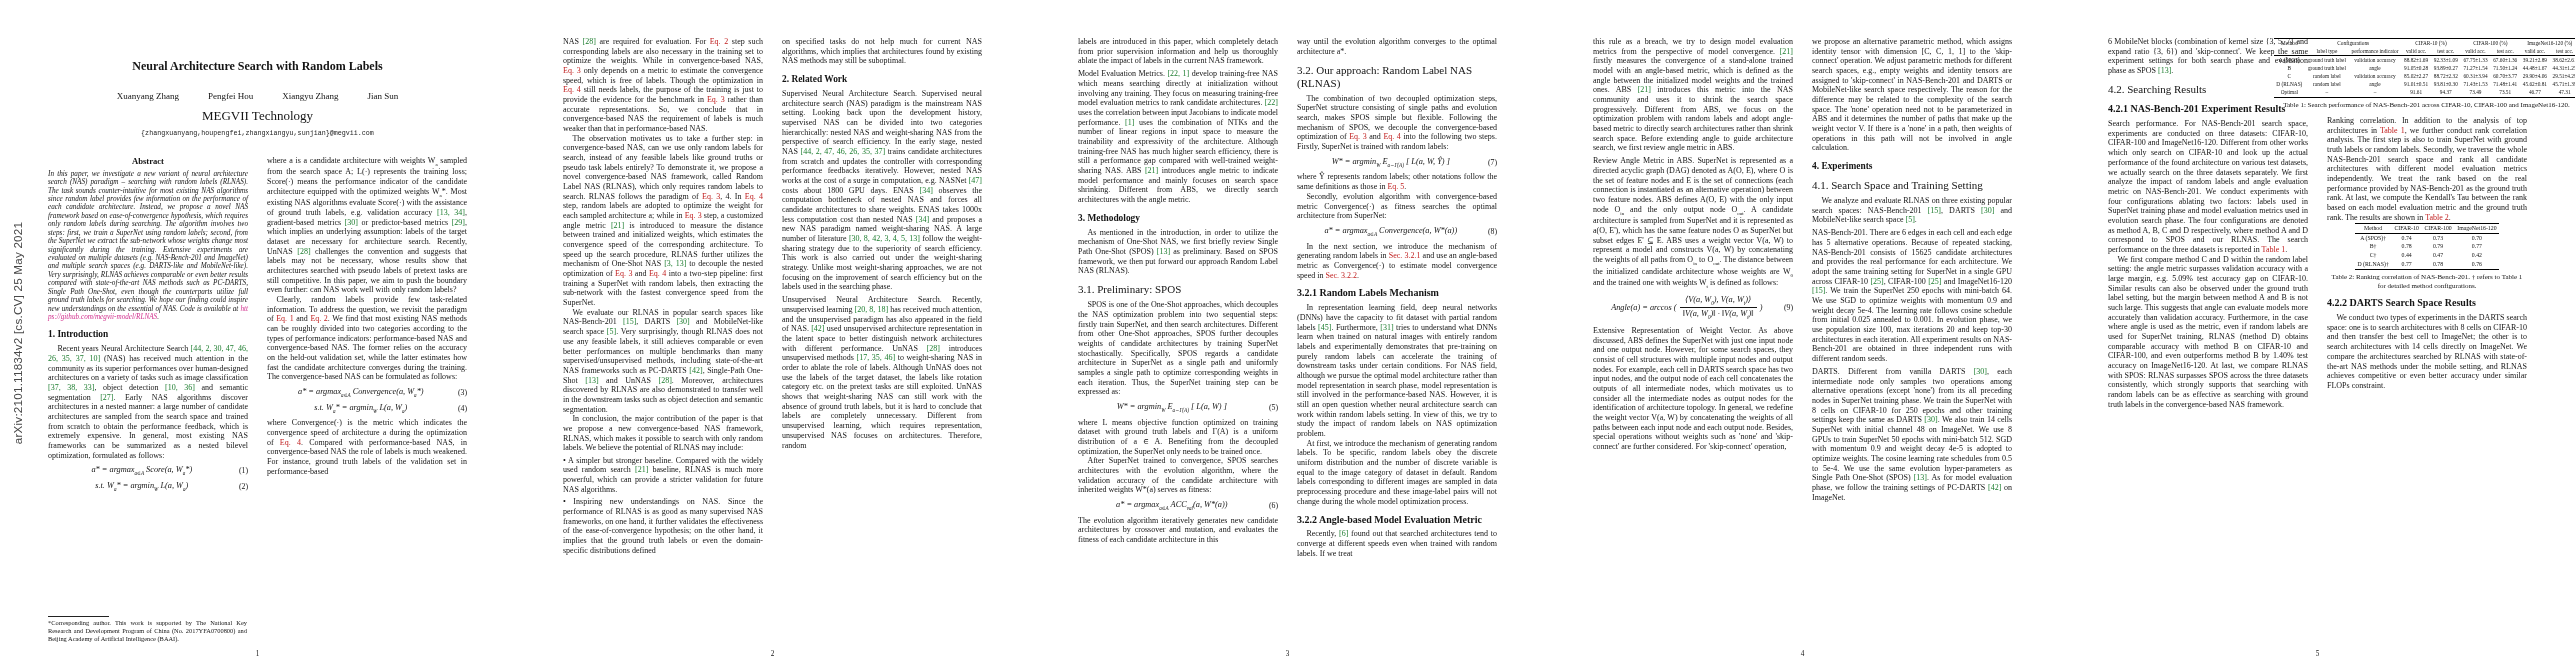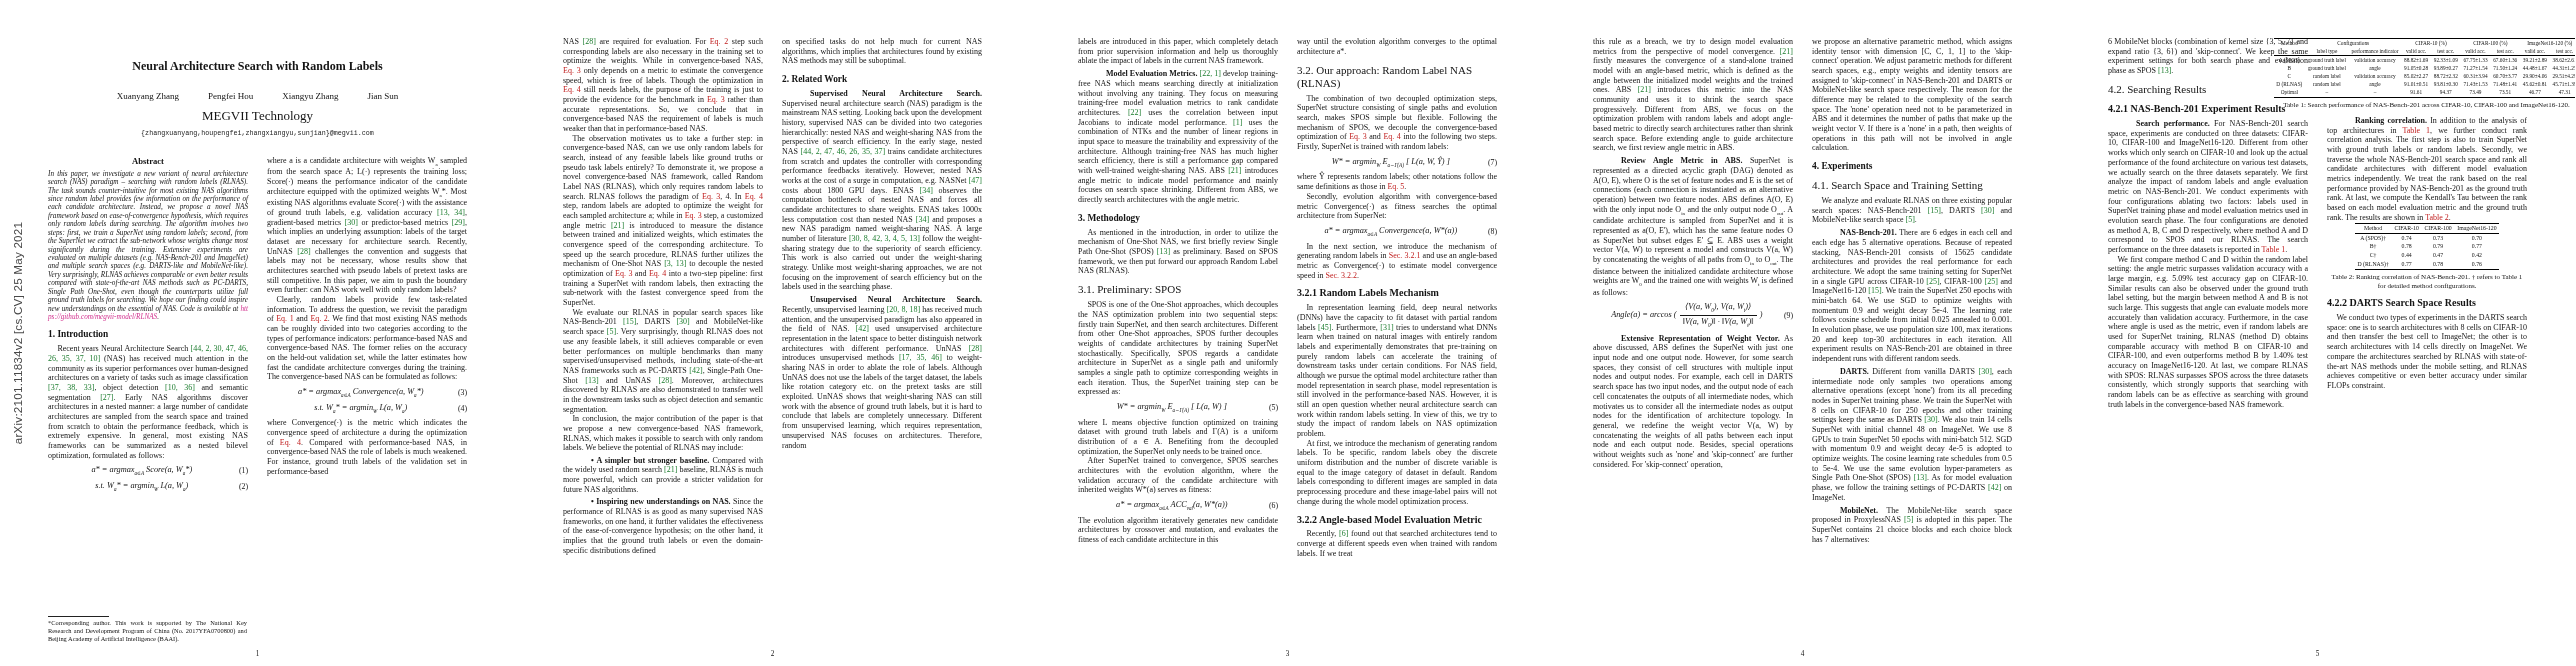--- a/index.html
+++ b/index.html
@@ -27,21 +27,21 @@
   .eq{display:flex;align-items:center;margin:5px 0;}
   .eq-body{flex:1;text-align:center;font-style:italic;font-size:8.3px;}
   .eq-num{font-style:normal;font-size:7.8px;margin-left:3.3px;}
   sub,sup{font-size:62%;}
   .frac{display:inline-flex;flex-direction:column;vertical-align:middle;margin:0 1.1px;line-height:1.15;}
   .ftop{border-bottom:0.6px solid #141414;padding:0 2.8px 1.1px;}
   .fbot{padding:1.1px 2.8px 0;}
   .cite{color:var(--cite,#1c7c2e);}
   .iref{color:var(--iref,#c02020);}
   .url{color:var(--url,#d12f8d);word-break:break-all;}
-  .plead{font-weight:bold;margin-left:28px;}
+  .plead{font-weight:normal;}
   .tblwrap{margin:1.1px 0 2.2px;}
   .tblwrap .caption{font-size:7px;text-align:center;margin:3.3px 2.2px 6.7px;line-height:1.2;}
   .tbl{border-collapse:collapse;margin:0 auto;font-size:5.8px;line-height:1.3;}
   .tblwrap.wide{width:307px;margin-left:-54px;}
   .tblwrap.wide .tbl{font-size:5.3px;}
   .tbl th,.tbl td{padding:0.6px 2.8px;text-align:center;font-weight:normal;white-space:nowrap;}
   .tbl thead tr:first-child th{border-top:0.7px solid #000;}
   .tbl thead tr:last-child th{border-bottom:0.4px solid #000;}
   .tbl tbody tr:last-child td{border-bottom:0.7px solid #000;}
   .footnote{position:absolute;left:48px;bottom:24.5px;width:199px;font-size:6.4px;line-height:1.2;text-align:justify;}
@@ -179,21 +179,20 @@
             </div>
             <p class="para lead"><span class="plead">Extensive Representation of Weight Vector.</span> As above discussed, ABS defines the SuperNet with just one input node and one output node. However, for some search spaces, they consist of cell structures with multiple input nodes and output nodes. For example, each cell in DARTS search space has two input nodes, and the output node of each cell concatenates the outputs of all intermediate nodes, which motivates us to consider all the intermediate nodes as output nodes for the identification of architecture topology. In general, we redefine the weight vector V(a, W) by concatenating the weights of all paths between each input node and each output node. Besides, special operations without weights such as 'none' and 'skip-connect' are further considered. For 'skip-connect' operation,</p>
           </div>
           <div class="col">
             <p class="para noindent">we propose an alternative parametric method, which assigns identity tensor with dimension [C, C, 1, 1] to the 'skip-connect' operation. We adjust parametric methods for different search spaces, e.g., empty weights and identity tensors are assigned to 'skip-connect' in NAS-Bench-201 and DARTS or MobileNet-like search space respectively. The reason for the difference may be related to the complexity of the search space. The 'none' operation need not to be parameterized in ABS and it determines the number of paths that make up the weight vector V. If there is a 'none' in a path, then weights of operations in this path will not be involved in angle calculation.</p>
             <div class="h1">4. Experiments</div>
             <div class="h2">4.1. Search Space and Training Setting</div>
             <p class="para">We analyze and evaluate RLNAS on three existing popular search spaces: NAS-Bench-201 <span class="cite">[15]</span>, DARTS <span class="cite">[30]</span> and MobileNet-like search space <span class="cite">[5]</span>.</p>
             <p class="para lead"><span class="plead">NAS-Bench-201.</span> There are 6 edges in each cell and each edge has 5 alternative operations. Because of repeated stacking, NAS-Bench-201 consists of 15625 candidate architectures and provides the real performance for each architecture. We adopt the same training setting for SuperNet in a single GPU across CIFAR-10 <span class="cite">[25]</span>, CIFAR-100 <span class="cite">[25]</span> and ImageNet16-120 <span class="cite">[15]</span>. We train the SuperNet 250 epochs with mini-batch 64. We use SGD to optimize weights with momentum 0.9 and weight decay 5e-4. The learning rate follows cosine schedule from initial 0.025 annealed to 0.001. In evolution phase, we use population size 100, max iterations 20 and keep top-30 architectures in each iteration. All experiment results on NAS-Bench-201 are obtained in three independent runs with different random seeds.</p>
             <p class="para lead"><span class="plead">DARTS.</span> Different from vanilla DARTS <span class="cite">[30]</span>, each intermediate node only samples two operations among alternative operations (except 'none') from its all preceding nodes in SuperNet training phase. We train the SuperNet with 8 cells on CIFAR-10 for 250 epochs and other training settings keep the same as DARTS <span class="cite">[30]</span>. We also train 14 cells SuperNet with initial channel 48 on ImageNet. We use 8 GPUs to train SuperNet 50 epochs with mini-batch 512. SGD with momentum 0.9 and weight decay 4e-5 is adopted to optimize weights. The cosine learning rate schedules from 0.5 to 5e-4. We use the same evolution hyper-parameters as Single Path One-Shot (SPOS) <span class="cite">[13]</span>. As for model evaluation phase, we follow the training settings of PC-DARTS <span class="cite">[42]</span> on ImageNet.</p>
-            <p class="para lead"><span class="plead">MobileNet.</span> The MobileNet-like search space proposed in ProxylessNAS <span class="cite">[5]</span> is adopted in this paper. The SuperNet contains 21 choice blocks and each choice block has 7 alternatives:</p>
           </div>
         </div>
         <div class="pagenum">4</div>
       </div>
       <div class="page">
         <div class="cols">
           <div class="col">
             <p class="para noindent">6 MobileNet blocks (combination of kernel size {3, 5, 7} and expand ratio {3, 6}) and 'skip-connect'. We keep the same experiment settings for both search phase and evaluation phase as SPOS <span class="cite">[13]</span>.</p>
             <div class="h2">4.2. Searching Results</div>
             <div class="h3">4.2.1 NAS-Bench-201 Experiment Results</div>

